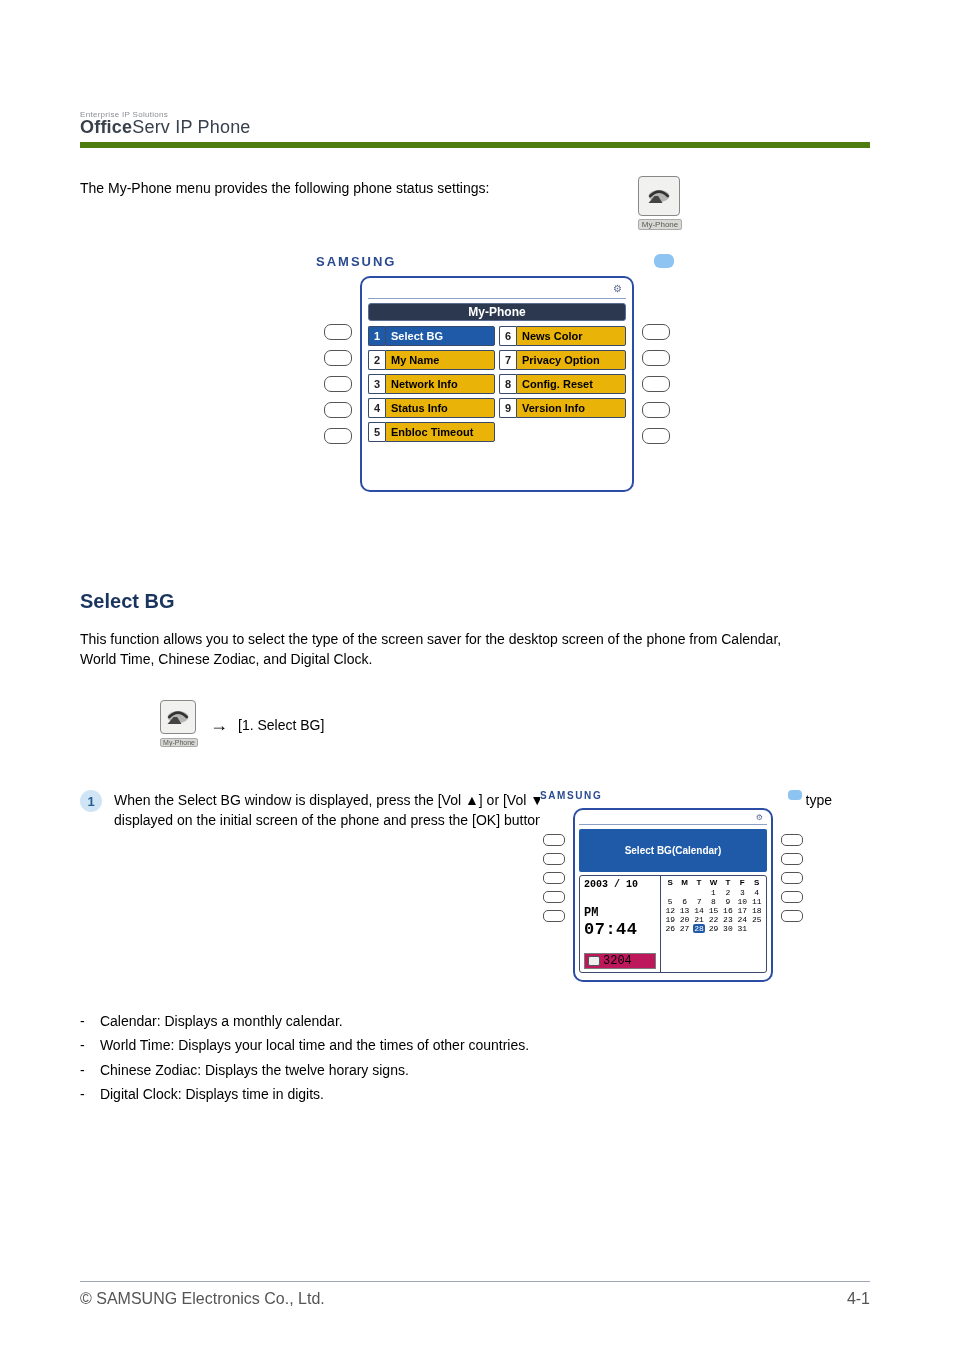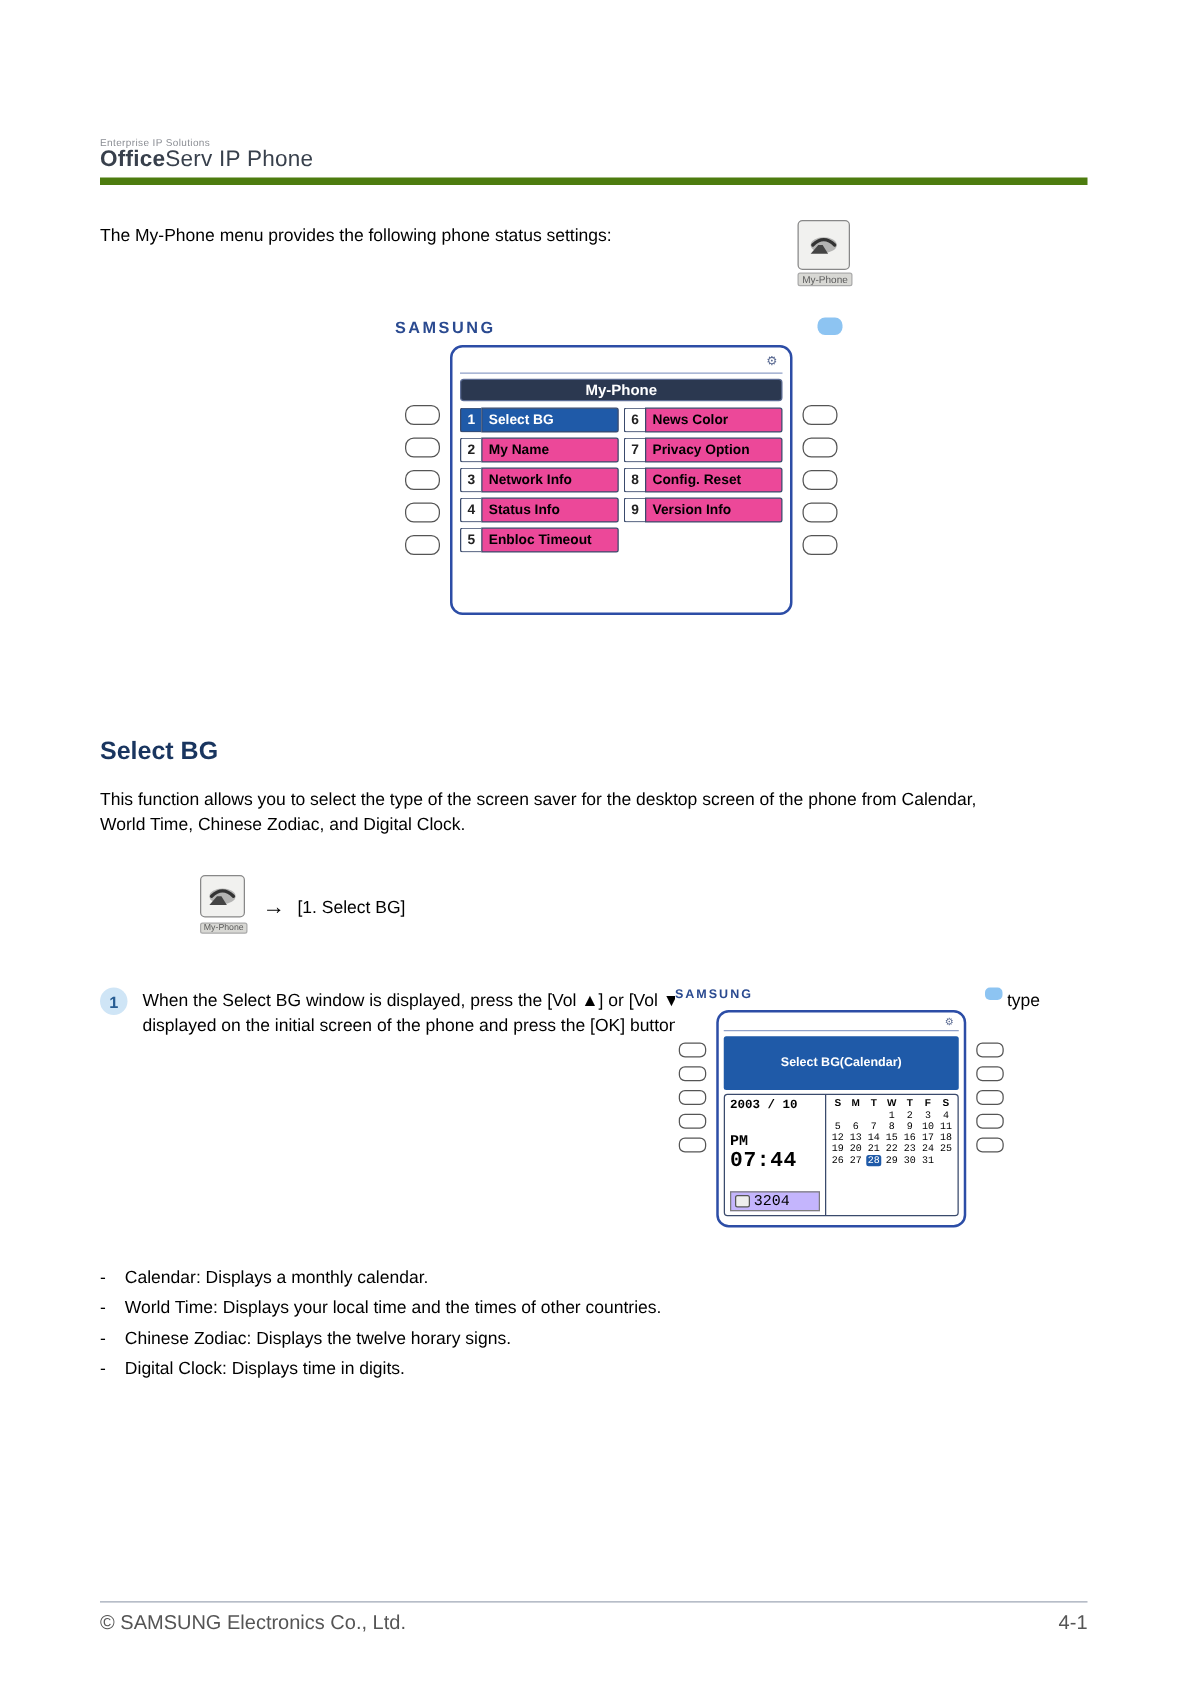--- a/index.html
+++ b/index.html
@@ -161,21 +161,21 @@
     background:#fff; color:#222;
     border-radius: 2px 0 0 2px;
   }
   .num.sel { background:#1f5aa8; color:#fff; }
   .label {
     flex:1;
     border: 1px solid #3a4a6c;
     display:flex; align-items:center;
     padding-left:5px;
     font-size: 11px; font-weight:600;
-    background:#ec4899;
+    background:#eab308;
     border-radius: 0 2px 2px 0;
     white-space: nowrap;
   }
   .label.sel { background:#1f5aa8; color:#fff; }
 
   
   .section-heading {
     position: absolute;
     left: 80px; top: 590px;
     font-size: 20px; font-weight:700;
@@ -249,21 +249,21 @@
     width: 72px;
     border-right:1px solid #3a4a6c;
     padding: 3px 4px;
     display:flex; flex-direction:column;
     justify-content:space-between;
     font-family: "Courier New", monospace;
   }
   .cal-date { font-size:10px; font-weight:700; }
   .cal-pm { font-size:12px; font-weight:800; margin-top:2px;}
   .cal-time { font-size:17px; font-weight:800; letter-spacing:0.5px;}
-  .cal-ext { background:#c4b5fd; border:1px solid #7c7c7c; padding:0 3px; font-size:12px; display:inline-flex; align-items:center; gap:3px;}
+  .cal-ext { background:#be185d; border:1px solid #7c7c7c; padding:0 3px; font-size:12px; display:inline-flex; align-items:center; gap:3px;}
   .cal-ext-icon { width:10px;height:8px;border:1px solid #555;border-radius:2px;background:#eee;display:inline-block;}
   .cal-right {
     flex:1;
     padding: 2px 2px;
     font-size:9px;
   }
   .cal-dow { display:flex; justify-content:space-around; font-weight:700; font-size:8px; margin-bottom:1px;}
   .cal-row { display:flex; justify-content:space-around; font-size:8px; font-family:"Courier New",monospace; }
   .cal-cell { width:12px; text-align:center; }
   .today { background:#1f5aa8; color:#fff; border-radius:2px;}

